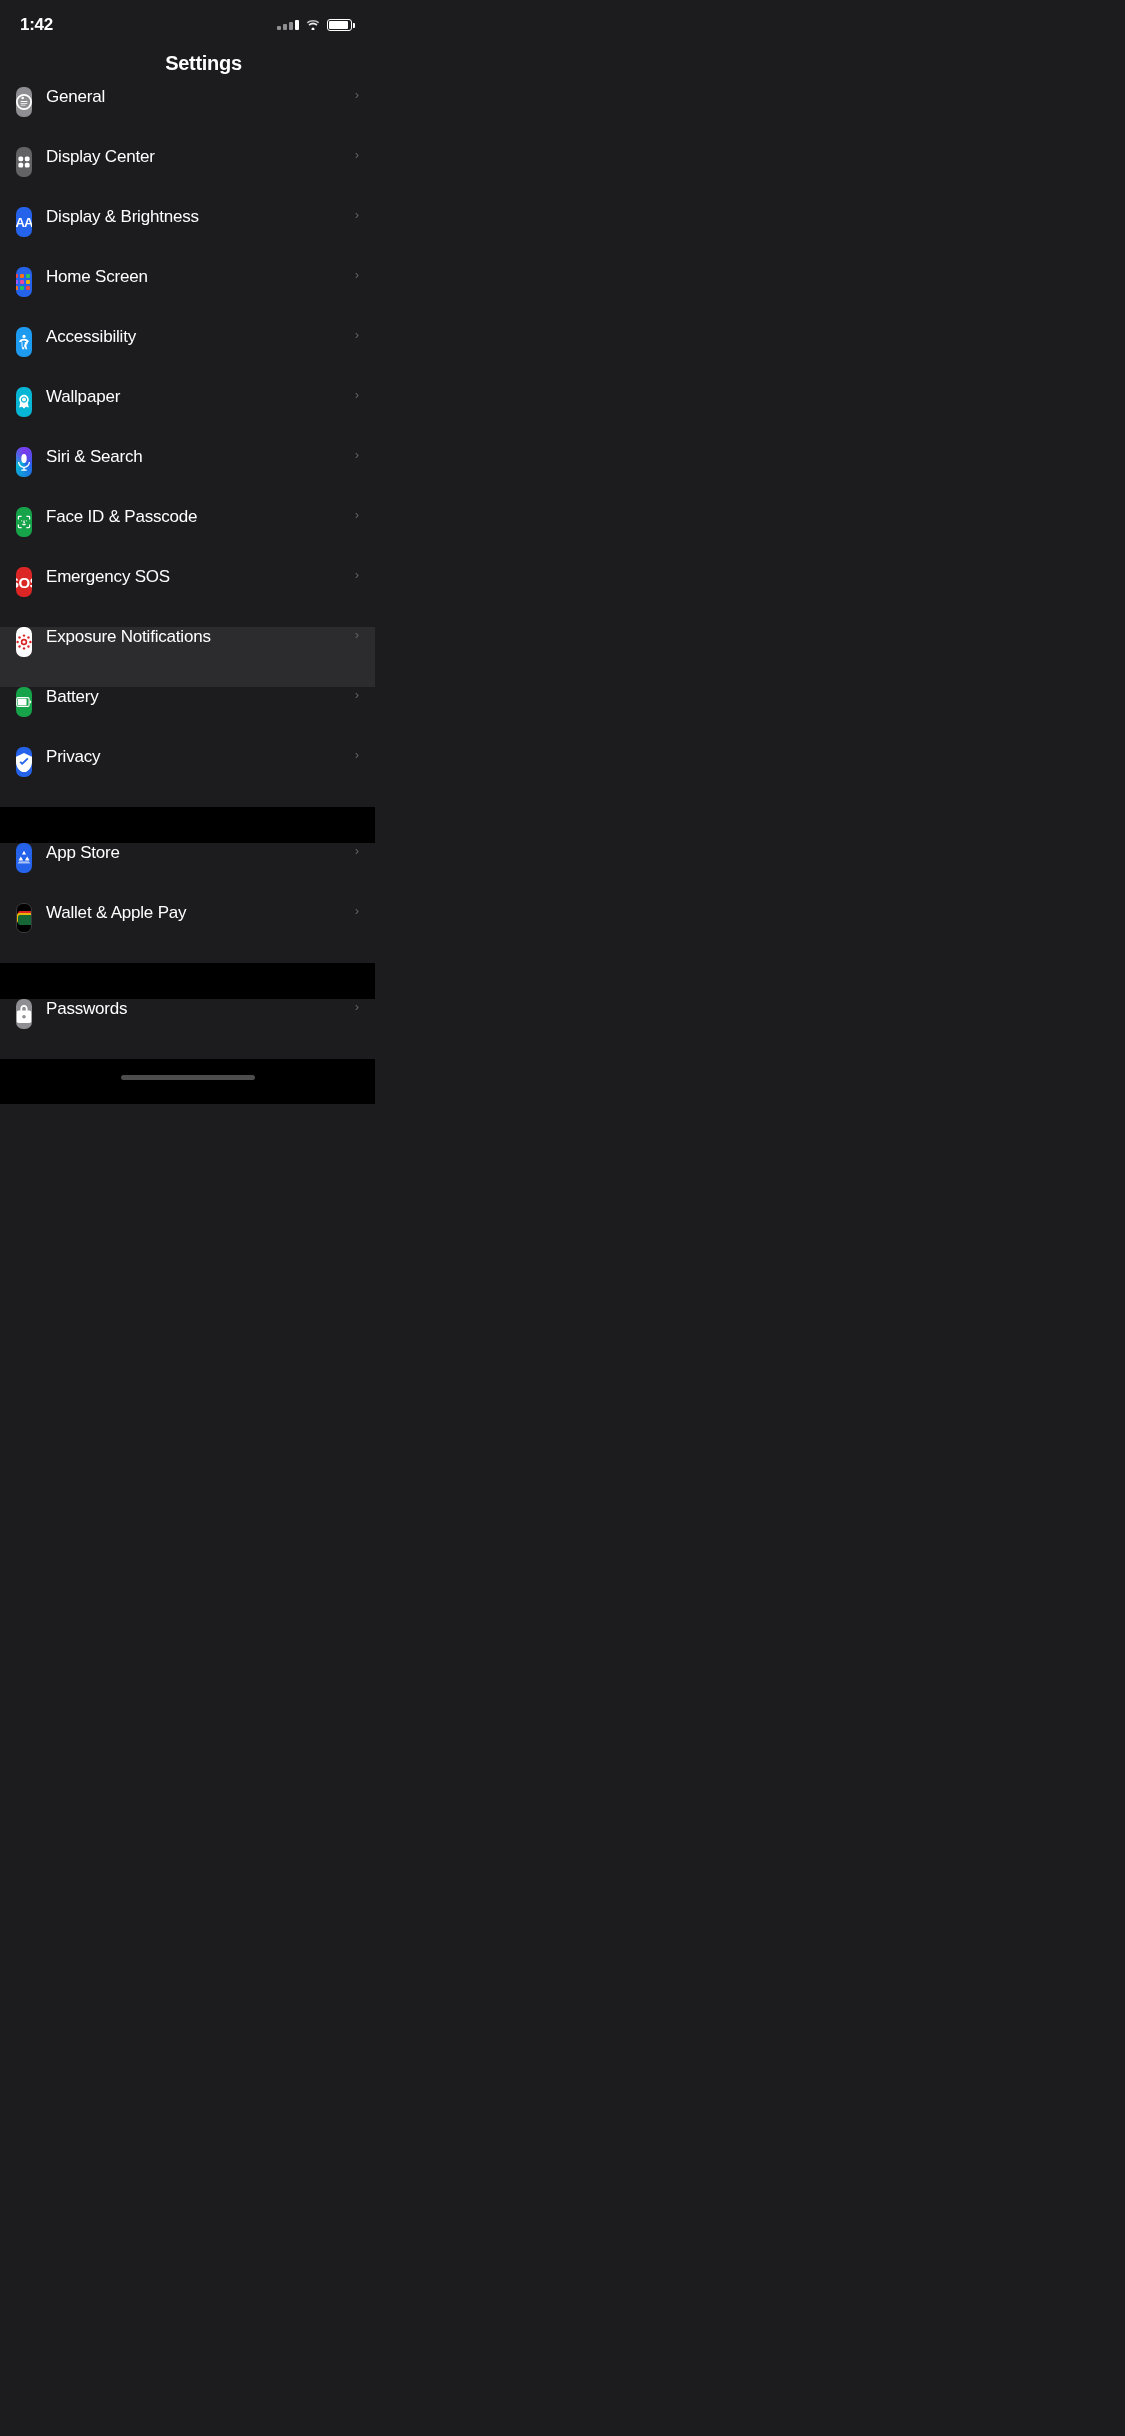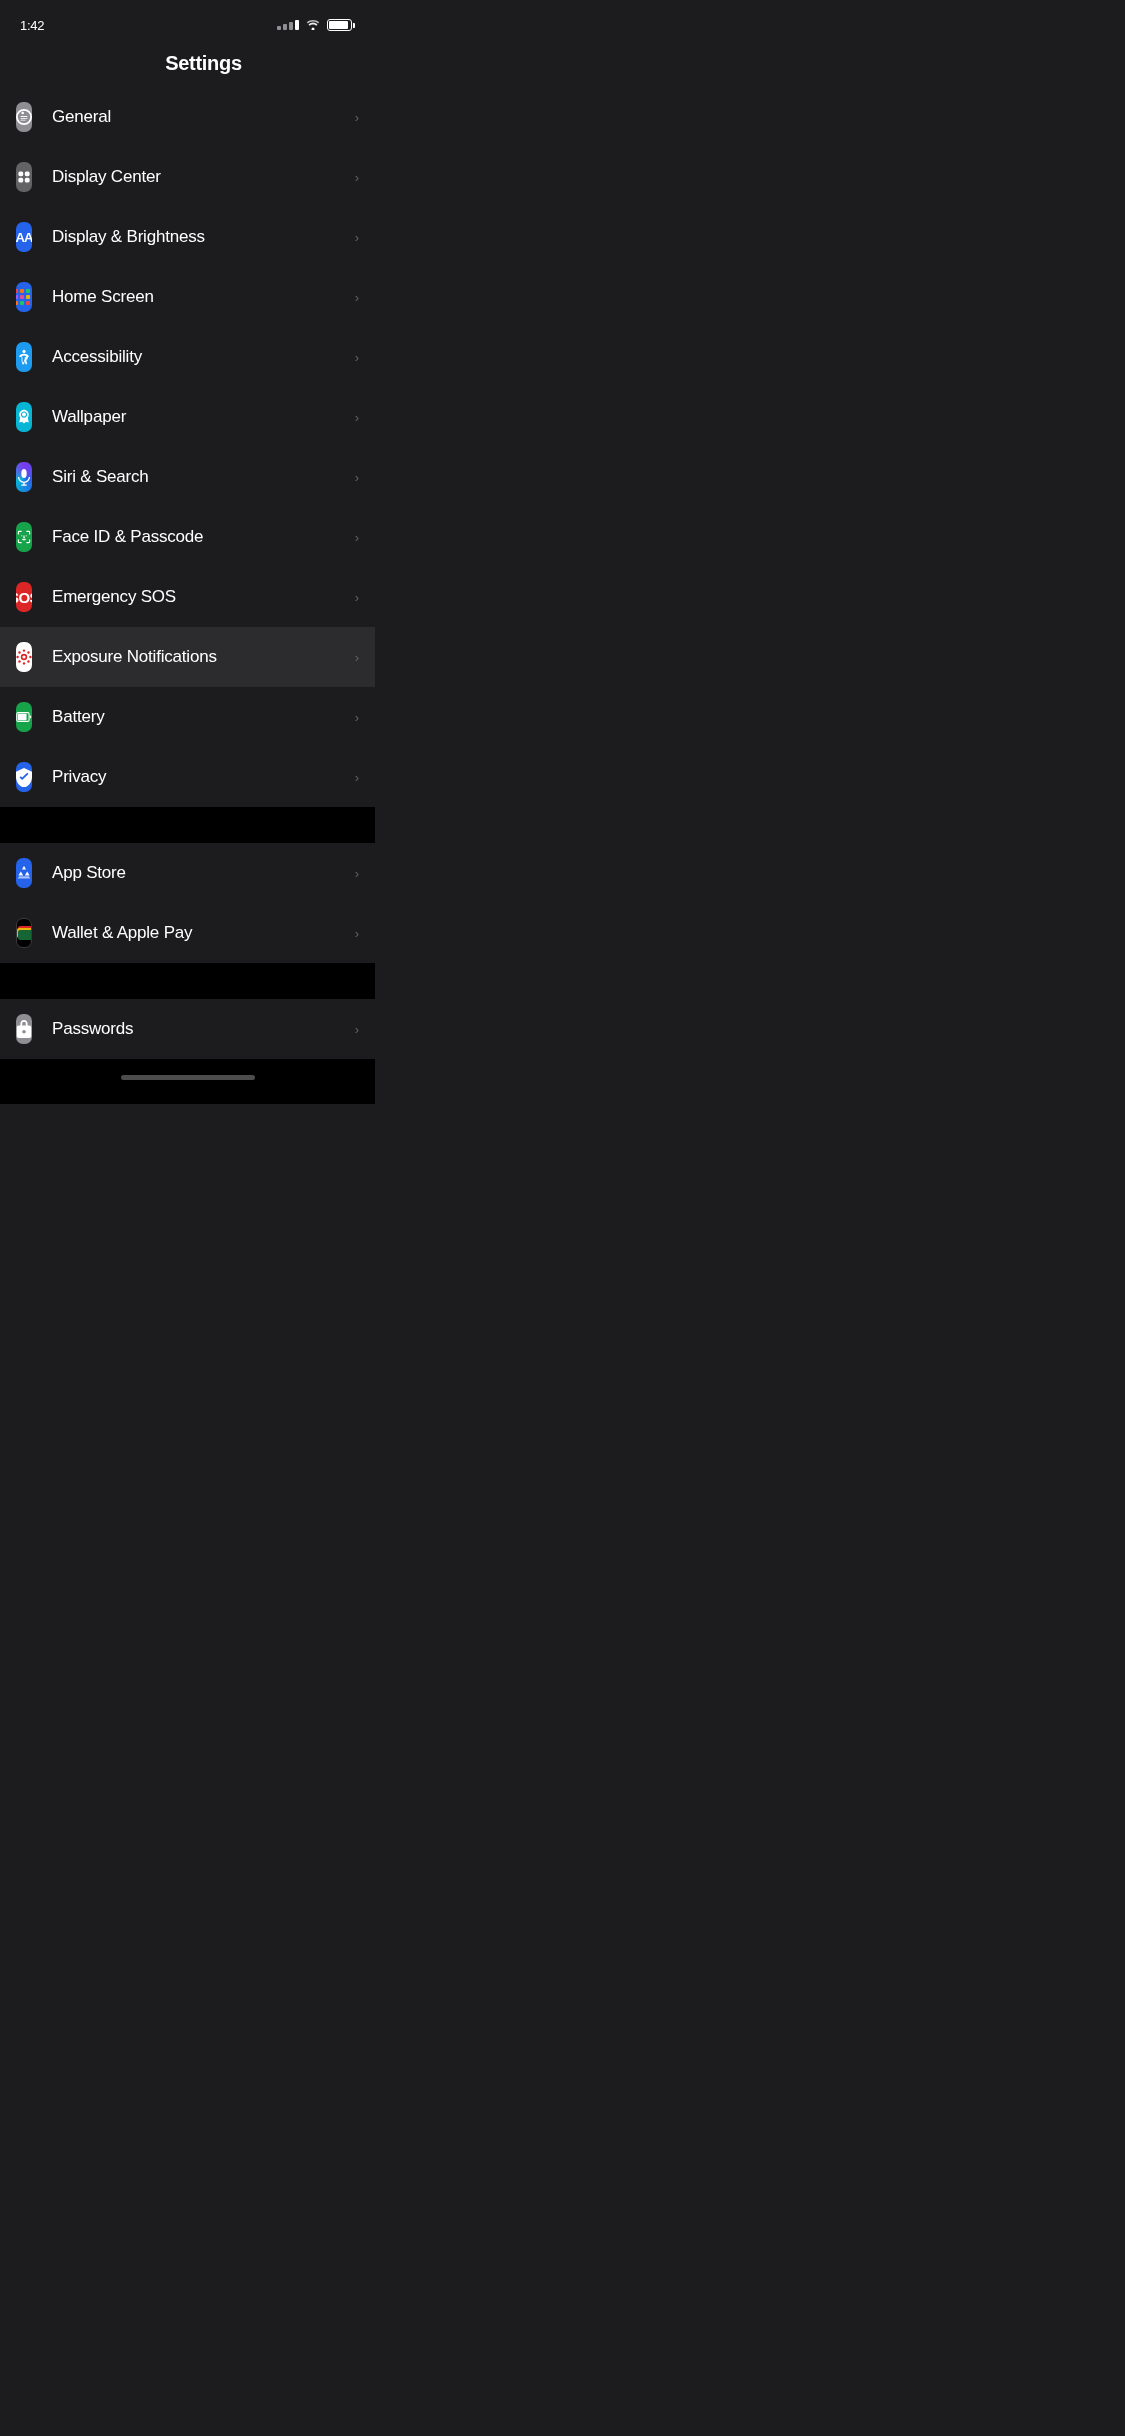--- a/index.html
+++ b/index.html
@@ -16,22 +16,22 @@
 
     .status-bar {
       display: flex;
       justify-content: space-between;
       align-items: center;
       padding: 14px 20px 8px 20px;
       height: 44px;
     }
 
     .status-time {
-      font-size: 13px;
-      font-weight: 400;
+      font-size: 17px;
+      font-weight: 700;
       letter-spacing: -0.3px;
     }
 
     .status-icons {
       display: flex;
       align-items: center;
       gap: 6px;
     }
 
     .signal-dots {
@@ -100,27 +100,25 @@
       margin-bottom: 0;
     }
 
     .section-divider {
       height: 36px;
       background: #000000;
     }
 
     .settings-row {
       display: flex;
-      align-items: center;
       padding: 0 16px 0 16px;
       min-height: 60px;
       background: #1c1c1e;
       position: relative;
       cursor: pointer;
-      gap: 6px;
     }
 
     .settings-row::after {
       content: '';
       position: absolute;
       bottom: 0;
       left: 76px;
       right: 0;
       height: 0.5px;
       background: #3a3a3c;

